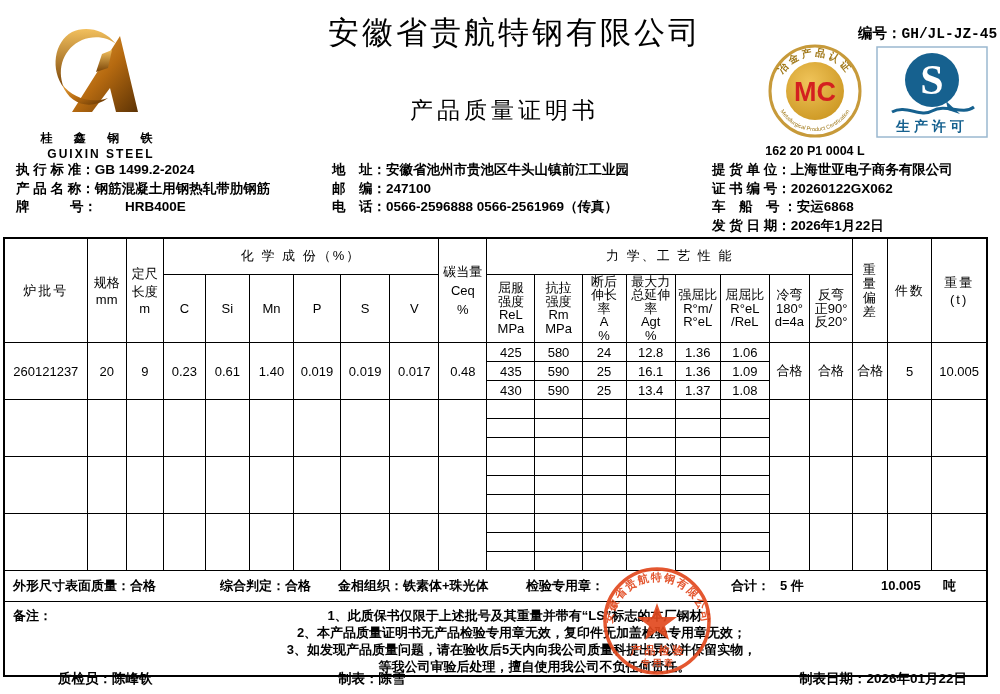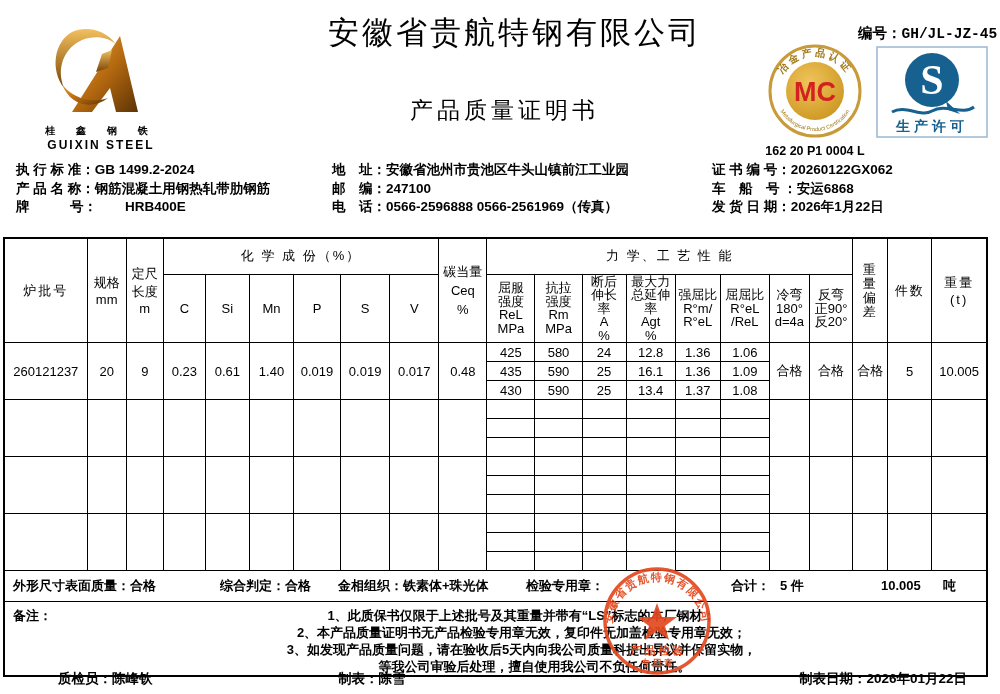--- a/index.html
+++ b/index.html
@@ -7,21 +7,21 @@
         font-family:"Liberation Sans","DejaVu Sans",sans-serif;overflow:hidden;}
   
   .company-title{position:absolute;top:12px;left:0;width:1000px;text-align:center;
         padding-left:30px;box-sizing:border-box;font-size:31px;letter-spacing:3px;
         font-family:"Liberation Serif","DejaVu Serif",serif;}
   .doc-title{position:absolute;top:95px;left:0;width:1000px;text-align:center;padding-left:9px;
         box-sizing:border-box;font-size:23px;letter-spacing:4px;
         font-family:"Liberation Serif","DejaVu Serif",serif;}
   .serial{position:absolute;top:24px;left:858px;font-size:14.5px;font-weight:600;font-family:Liberation Mono, monospace;}
   .logo-wrap{position:absolute;top:24px;left:36px;width:130px;text-align:center;}
-  .logo-cn{font-size:10px;font-weight:bold;letter-spacing:9px;margin-top:2px;white-space:nowrap;}
+  .logo-cn{font-size:12px;font-weight:bold;letter-spacing:9px;margin-top:8px;white-space:nowrap;}
   .logo-en{font-size:12px;font-weight:bold;letter-spacing:2px;white-space:nowrap;}
   .mc-wrap{position:absolute;top:43px;left:765px;width:100px;text-align:center;}
   .mc-code{font-size:12.5px;margin-top:1px;white-space:nowrap;font-weight:600;}
   .qs-wrap{position:absolute;top:46px;left:876px;}
   
   .info{position:absolute;top:161px;font-size:13.5px;font-weight:600;}
   .info .line{height:18.6px;line-height:18.6px;white-space:nowrap;}
   .info-c1{left:16px;}
   .info-c2{left:320px;margin-left:12px;}
   .info-c3{left:712px;}
@@ -117,20 +117,21 @@
     <div class="line"><span>执 行 标 准：</span><span>GB 1499.2-2024</span></div>
     <div class="line"><span>产 品 名 称：</span><span>钢筋混凝土用钢热轧带肋钢筋</span></div>
     <div class="line"><span>牌　　　号：</span><span style="padding-left:28px">HRB400E</span></div>
   </div>
   <div class="info info-c2">
     <div class="line"><span>地　址：</span><span>安徽省池州市贵池区牛头山镇前江工业园</span></div>
     <div class="line"><span>邮　编：</span><span>247100</span></div>
     <div class="line"><span>电　话：</span><span>0566-2596888  0566-2561969（传真）</span></div>
   </div>
   <div class="info info-c3">
+    <div class="line"><span>提 货 单 位：</span><span>上海世亚电子商务有限公司</span></div>
     <div class="line"><span>证 书 编 号：</span><span>20260122GX062</span></div>
     <div class="line"><span>车　船　号 ：</span><span>安运6868</span></div>
     <div class="line"><span>发 货 日 期：</span><span>2026年1月22日</span></div>
   </div>
 
   <table class="cert">
     <colgroup>
       <col style="width:83px">
         <col style="width:39px">
         <col style="width:37px">

